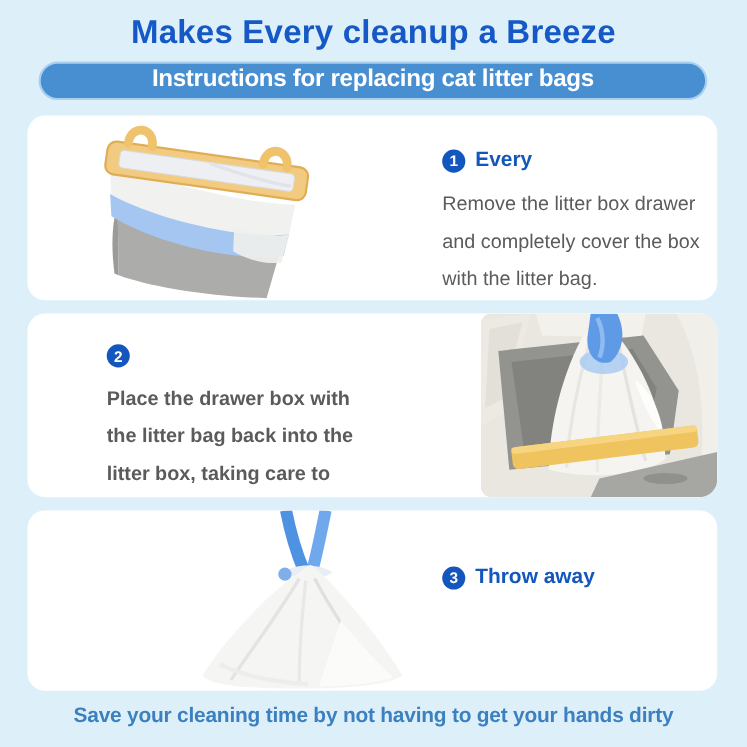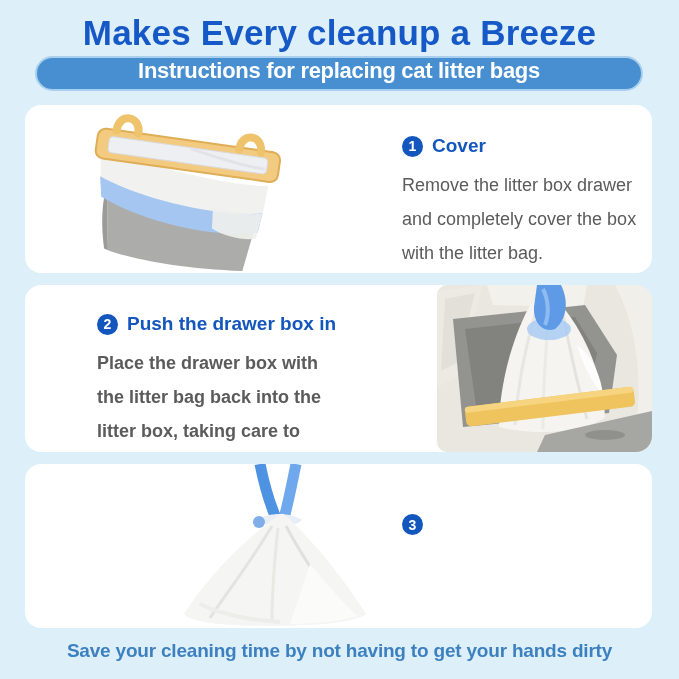--- a/index.html
+++ b/index.html
@@ -5,21 +5,21 @@
   html,body{margin:0;padding:0;}
   body{
     width:679px;height:679px;
     background:#DDF0FA;
     font-family:"Liberation Sans",sans-serif;
     position:relative;overflow:hidden;
   }
   .title{
     position:absolute;top:13px;left:0;width:100%;
     text-align:center;
-    font-size:35px;font-weight:bold;color:#1659C6;
+    font-size:30px;font-weight:bold;color:#1659C6;
     letter-spacing:0.2px;
   }
   .pill{
     position:absolute;top:56px;left:35px;width:604px;height:31px;
     background:#478FD0;
     border:2px solid #A9CFEE;
     border-radius:19px;
     display:flex;justify-content:center;
     color:#FFFFFF;font-weight:bold;font-size:22px;letter-spacing:-0.3px;
   }
@@ -88,31 +88,30 @@
         <rect x="26" y="30" width="184" height="30" rx="8" fill="#F2CB80" stroke="#DFAD55" stroke-width="2"></rect>
         <rect x="38" y="37" width="160" height="16" rx="4" fill="#EEEFF3" stroke="#D9DADE" stroke-width="1"></rect>
         <path d="M120,38 C150,44 180,48 196,48" stroke="#E2E3E8" stroke-width="3" fill="none"></path>
         <path d="M44,30 C44,12 66,12 66,30" fill="none" stroke="#EFC36C" stroke-width="8" stroke-linecap="round"></path>
         <path d="M168,32 C168,14 190,14 190,32" fill="none" stroke="#EFC36C" stroke-width="8" stroke-linecap="round"></path>
       </g>
     </svg>
     <div class="text text-1">
       <div class="step-heading">
         <span class="step-num">1</span>
-        <span>Cover</span>
+        <span>Every</span>
       </div>
       <div class="step-body body-1">Remove the litter box drawer and completely cover the box with the litter bag.</div>
     </div>
   </div>
 
   <div class="card card2">
     <div class="text text-2">
       <div class="step-heading">
         <span class="step-num">2</span>
-        <span>Push the drawer box in</span>
       </div>
       <div class="step-body body-2">Place the drawer box with the litter bag back into the litter box, taking care to expose the drawstring.</div>
     </div>
     <div class="photo2">
       <svg width="215" height="167" viewBox="0 0 215 167">
         <rect width="215" height="167" fill="#EAE7E1"></rect>
         <path d="M178,0 L215,0 L215,167 L196,167 C206,110 204,48 178,0 Z" fill="#F1EFEA"></path>
         <path d="M50,0 L150,0 L146,22 L56,20 Z" fill="#F3F1EC"></path>
         <path d="M0,6 L46,0 L20,92 L0,102 Z" fill="#EDEAE4"></path>
         <path d="M8,14 L38,8 L20,78 L4,86 Z" fill="#E3E0D9"></path>
@@ -145,19 +144,20 @@
       <path d="M118,52 C88,72 48,112 24,150 C30,158 60,162 110,162 C160,162 196,158 206,150 C180,108 146,70 126,52 C123,49 121,49 118,52 Z" fill="#F5F5F3"></path>
       <path d="M112,62 C92,96 66,130 50,154" stroke="#E3E3E0" stroke-width="3" fill="none"></path>
       <path d="M118,64 C114,100 112,132 112,158" stroke="#E8E8E5" stroke-width="3" fill="none"></path>
       <path d="M126,62 C144,96 168,130 184,152" stroke="#E0E0DC" stroke-width="3" fill="none"></path>
       <path d="M150,100 C170,124 188,144 198,152 C180,158 150,160 130,160 Z" fill="#FBFBFA"></path>
       <path d="M40,140 C60,150 90,156 120,158" stroke="#EDEDEA" stroke-width="4" fill="none"></path>
     </svg>
     <div class="text text-3">
       <div class="step-heading">
         <span class="step-num">3</span>
+        <span>Throw away</span>
       </div>
     </div>
   </div>
 
 </div>
 
 <div class="footer">Save your cleaning time by not having to get your hands dirty</div>
 
 </body></html>

